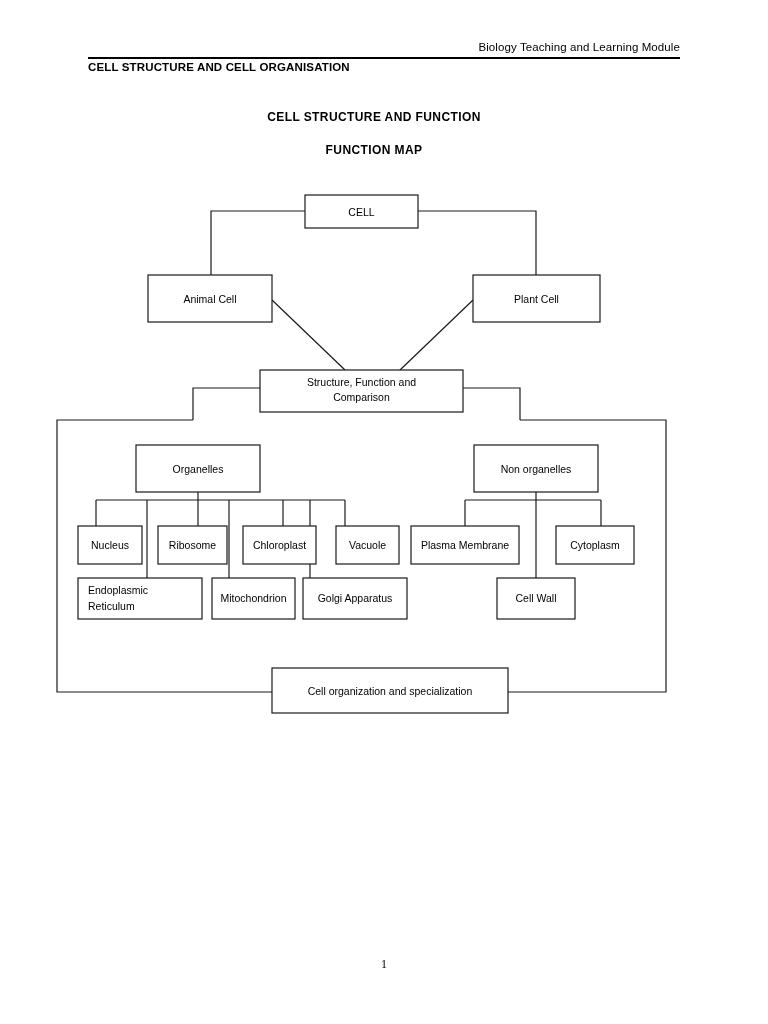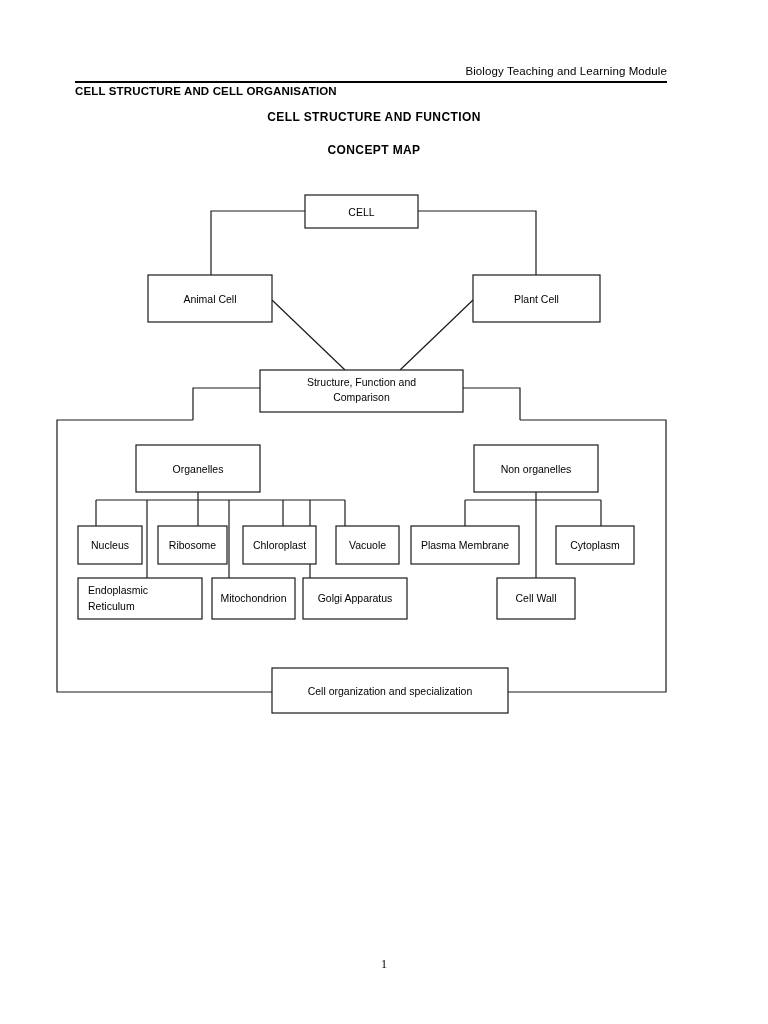--- a/index.html
+++ b/index.html
@@ -12,24 +12,23 @@
     height: 1024px;
     position: relative;
     font-family: "Liberation Sans", sans-serif;
     color: #000000;
     overflow: hidden;
   }
 
   
   #page-header {
     position: absolute;
-    left: 75px;
+    left: 88px;
     top: 40px;
     width: 592px;
-    margin-top: 24px;
   }
   .hdr-line-1 {
     text-align: right;
     font-size: 11.5px;
     line-height: 15px;
     letter-spacing: 0.1px;
     color: #000;
   }
   .hdr-rule {
     height: 0;
@@ -104,21 +103,21 @@
 </head>
 <body>
 
 <div id="page-header">
   <div class="hdr-line-1">Biology Teaching and Learning Module</div>
   <div class="hdr-rule"></div>
   <div class="hdr-line-2">CELL STRUCTURE AND CELL ORGANISATION</div>
 </div>
 
 <div class="doc-title" id="title-main">CELL STRUCTURE AND FUNCTION</div>
-<div class="doc-title" id="title-sub">CONCEPT MAP</div>
+<div class="doc-title" id="title-sub">FUNCTION MAP</div>
 
 <div id="concept-map">
 <svg width="768" height="545" viewBox="0 0 768 545" xmlns="http://www.w3.org/2000/svg">
 
   <path class="conn" d="M 305 31 L 211 31 L 211 95"></path>
   <path class="conn" d="M 418 31 L 536 31 L 536 95"></path>
 
   <path class="conn" d="M 272 310 L 272 142 " transform="translate(0,0)" style="display:none"></path>
   <line class="conn" x1="272" y1="310" x2="272" y2="310" style="display:none"></line>
   <line class="conn" x1="272" y1="120" x2="345" y2="190"></line>

